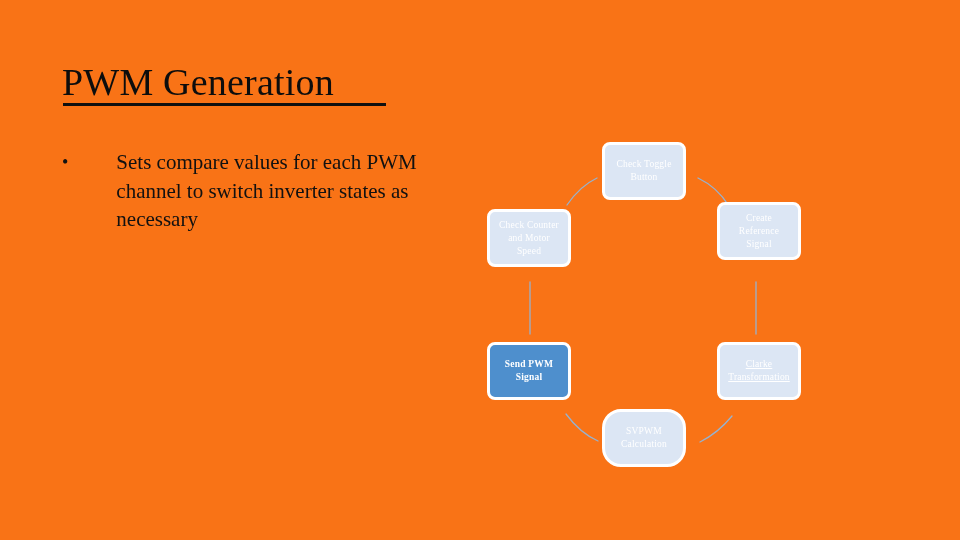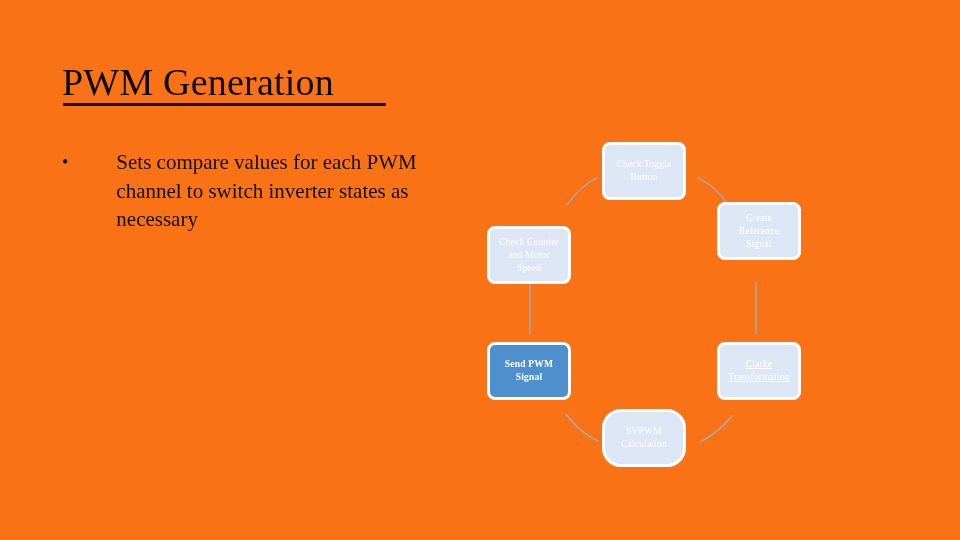--- a/index.html
+++ b/index.html
@@ -110,21 +110,21 @@
     font-weight: bold;
   }
   .node .node-label {
     display: block;
     width: 100%;
     white-space: pre-line;
   }
 
   
   .node-toggle     { left: 132px; top: 12px; }
-  .node-counter    { left: 17px;  top: 96px; }
+  .node-counter    { left: 17px;  top: 79px; }
   .node-reference  { left: 247px; top: 72px; }
   .node-sendpwm    { left: 17px;  top: 212px; }
   .node-clarke     { left: 247px; top: 212px; text-decoration: underline; }
   .node-svpwm      { left: 132px; top: 279px; border-radius: 19px; }
 </style>
 </head>
 <body>
 
 <div class="slide">
 

